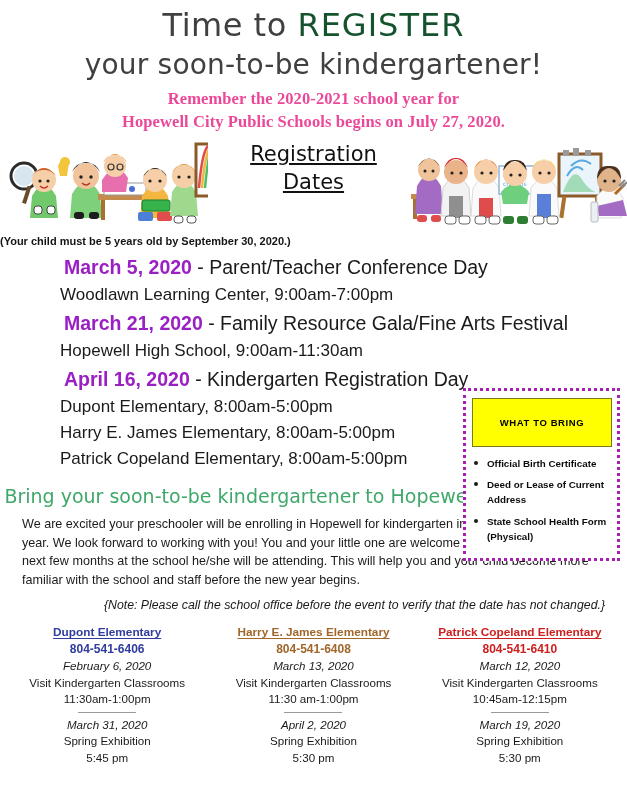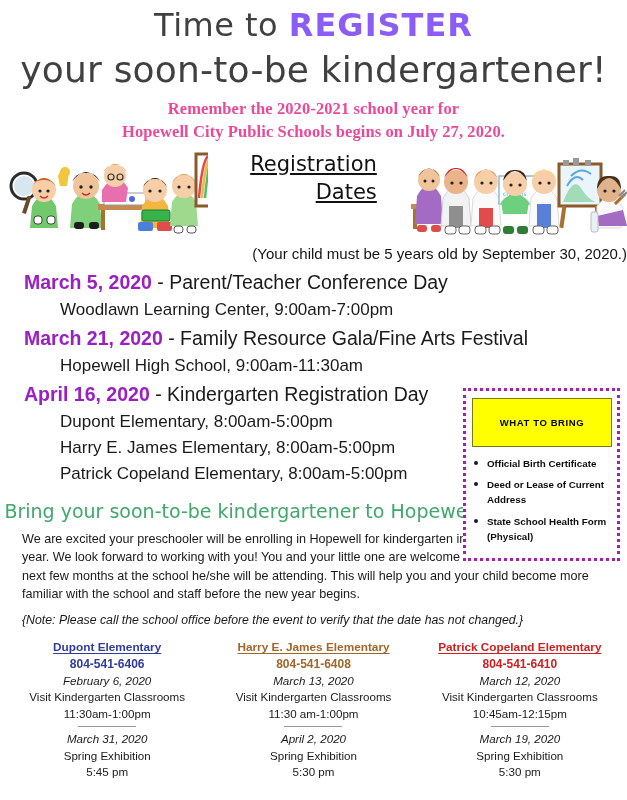--- a/index.html
+++ b/index.html
@@ -23,28 +23,28 @@
   }
   .title-line1 {
     font-family: "DejaVu Sans", sans-serif;
     font-size: 32px;
     letter-spacing: .5px;
     line-height: 1.12;
     white-space: nowrap;
   }
   .title-line2 {
     font-family: "DejaVu Sans", sans-serif;
-    font-size: 36px;
+    font-size: 28px;
     letter-spacing: .2px;
     line-height: 1.2;
     white-space: nowrap;
     margin-top: 4px;
   }
   .t-green { color: #404040; }
-  .t-purple { color: #8b5cf6; font-weight: bold; letter-spacing: 1px; text-align: right; }
+  .t-purple { color: #14532d; font-weight: normal; letter-spacing: 1px; text-align: right; }
 
   
   .subtitle {
     text-align: center;
     font-family: "Liberation Serif", serif;
     font-weight: bold;
     color: #ec4899;
     font-size: 16.5px;
     line-height: 1.38;
     margin-top: 7px;
@@ -70,46 +70,47 @@
     font-family: "DejaVu Sans", sans-serif;
     font-size: 21px;
     color: #111;
     line-height: 1.35;
     z-index: 5;
   }
   .reg-dates span {
     display: block;
     text-decoration: underline;
     text-underline-offset: 2px;
-    text-align: right;
   }
 
   
   .age-note {
-    text-align: right;
-    font-size: 15px;
+    text-align: left;
+    font-size: 11px;
     margin-top: 7px;
     color: #141414;
+    font-weight: bold;
   }
 
   
   .dates {
     margin: 9px 0 0 0;
     padding: 0 0 0 24px;
     position: relative;
     z-index: 2;
   }
   .date-head {
     font-size: 19.5px;
     margin-top: 7px;
     white-space: nowrap;
   }
   .date-head .d {
     color: #9b20c4;
     font-weight: bold;
+    margin-left: 40px;
   }
   .date-head .desc { color: #1a1a1a; }
   .date-sub {
     font-size: 17px;
     margin-top: 6px;
     padding-left: 36px;
     white-space: nowrap;
   }
 
   
@@ -171,20 +172,21 @@
     font-size: 12.6px;
     line-height: 1.48;
     text-align: left;
     color: #1a1a1a;
   }
   .note {
     margin: 9px 22px 0 22px;
     font-size: 12.3px;
     font-style: italic;
     color: #1a1a1a;
+    text-align: right;
   }
 
   
   .schools {
     display: flex;
     margin-top: 12px;
     padding: 0 4px;
   }
   .school {
     flex: 1;

